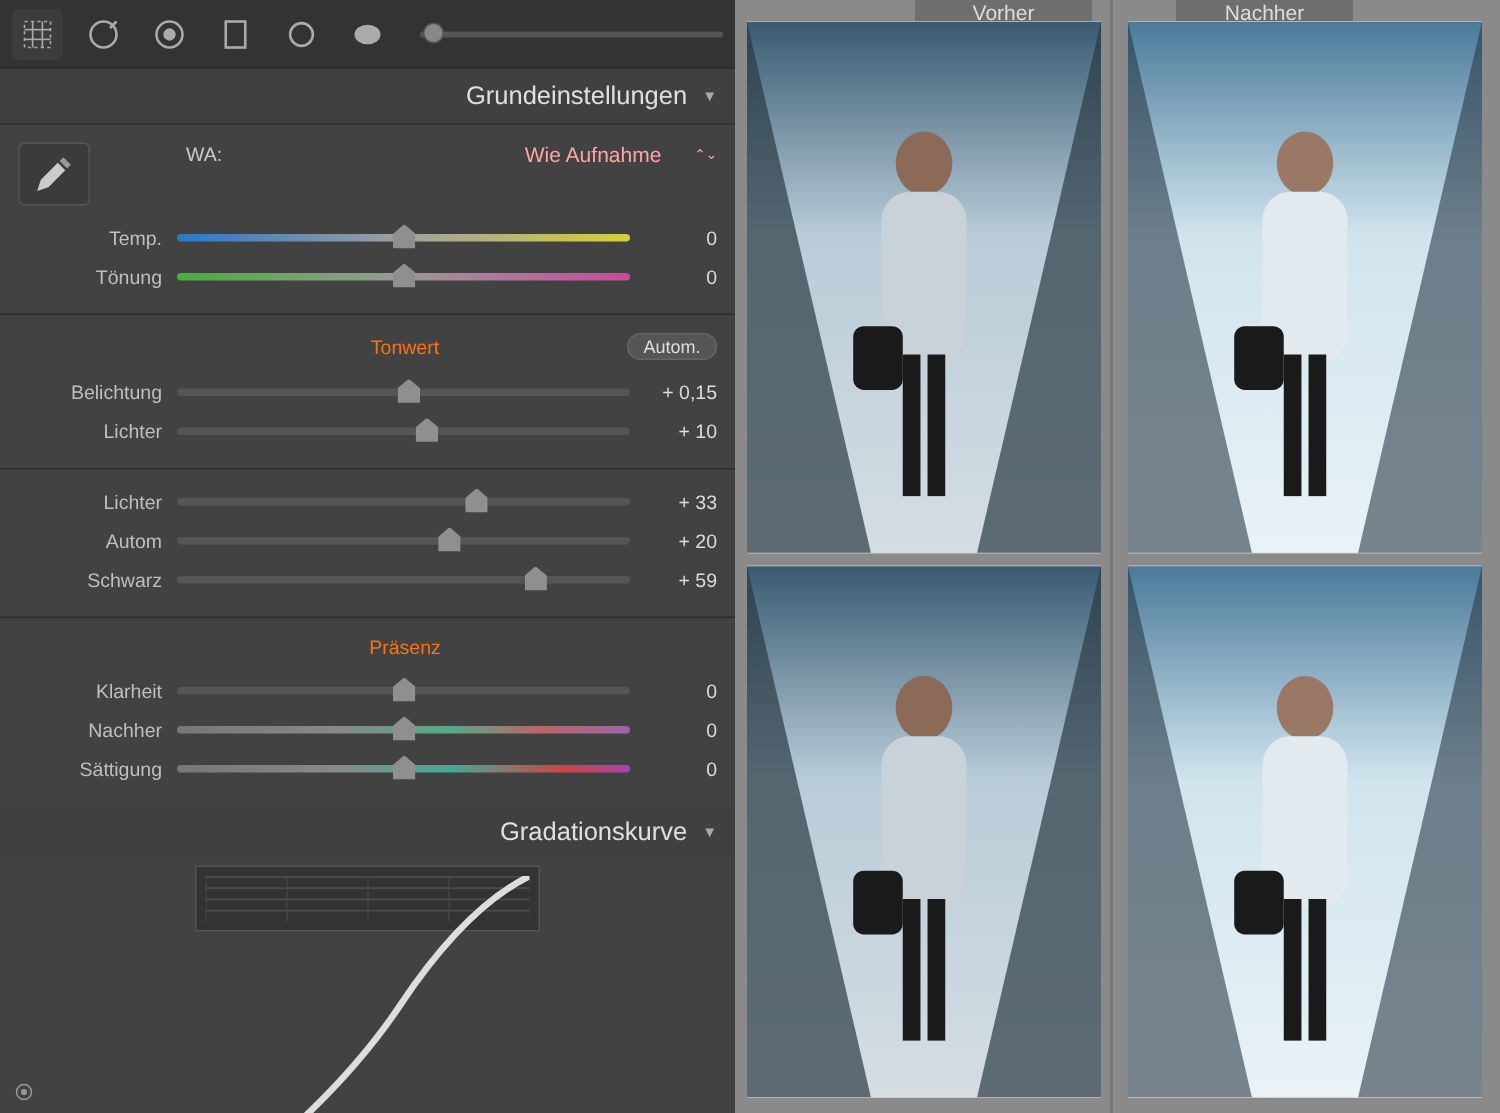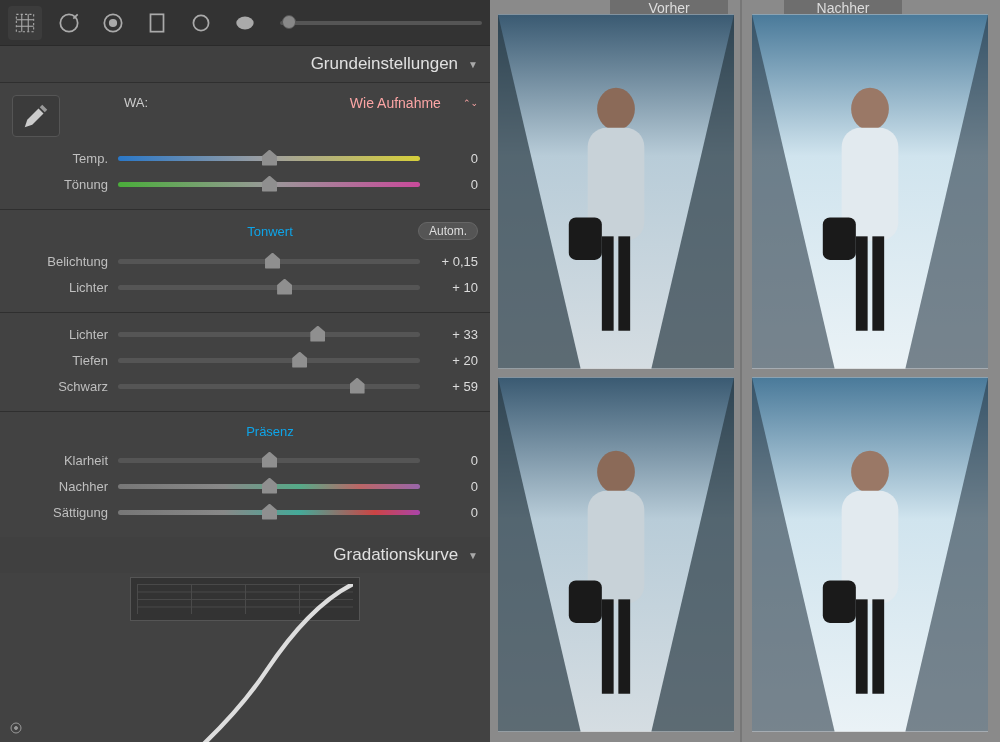--- a/index.html
+++ b/index.html
@@ -39,21 +39,21 @@
   .slider-track { flex:1; height:5px; border-radius:3px; position:relative; background:#555;}
   .slider-track.temp { background: linear-gradient(90deg,#2a78c8,#a0a0a0 50%,#d6cf3a); }
   .slider-track.tint { background: linear-gradient(90deg,#4aad3a,#999 50%,#c84a9a); }
   .slider-track.sat { background: linear-gradient(90deg,#777 0%, #888 35%, #4a9 60%, #c44 85%, #a4a 100%); }
   .slider-track.vib { background: linear-gradient(90deg,#777 0%, #888 35%, #5a8 60%, #b66 80%, #96a 100%); }
   .slider-handle { position:absolute; top:-6px; width:15px; height:16px; margin-left:-7px; }
   .slider-handle::before{ content:""; position:absolute; inset:0; background:#8f8f8f; clip-path: polygon(50% 0, 100% 40%, 100% 100%, 0 100%, 0 40%); border-radius:1px;}
   .slider-value { width:48px; text-align:right; color:#dcdcdc; font-size:13px; font-variant-numeric: tabular-nums;}
 
   .subheader { display:flex; align-items:center; justify-content:space-between; padding:4px 0 8px 110px; font-size:13px; color:#ccc;}
-  .subheader .label { flex:1; text-align:center; color:#0ea5e9;}
+  .subheader .label { flex:1; text-align:center; color:#f97316;}
   .auto-btn { background:#555; color:#ddd; border:1px solid #666; border-radius:10px; padding:1px 10px; font-size:12px;}
 
   .grad-box { margin:4px auto 0 auto; width:230px; height:44px; background:#333; border:1px solid #555; position:relative; }
   .grad-box::before{content:""; position:absolute; inset:6px; background:
      linear-gradient(#4a4a4a 1px, transparent 1px) 0 0/100% 25%,
      linear-gradient(90deg,#4a4a4a 1px, transparent 1px) 0 0/25% 100%; }
   .grad-curve{ position:absolute; inset:6px; }
   .flag-icon { position:absolute; bottom:6px; left:8px; width:16px; height:16px; }
 
   
@@ -170,21 +170,21 @@
 
   <div class="section">
     <div class="slider-row">
         <div class="slider-label">Lichter</div>
         <div class="slider-track">
           <div class="slider-handle" style="left:66%"></div>
         </div>
         <div class="slider-value">+ 33</div>
       </div>
     <div class="slider-row">
-        <div class="slider-label">Tiefen</div>
+        <div class="slider-label">Autom</div>
         <div class="slider-track">
           <div class="slider-handle" style="left:60%"></div>
         </div>
         <div class="slider-value">+ 20</div>
       </div>
     <div class="slider-row">
         <div class="slider-label">Schwarz</div>
         <div class="slider-track">
           <div class="slider-handle" style="left:79%"></div>
         </div>

